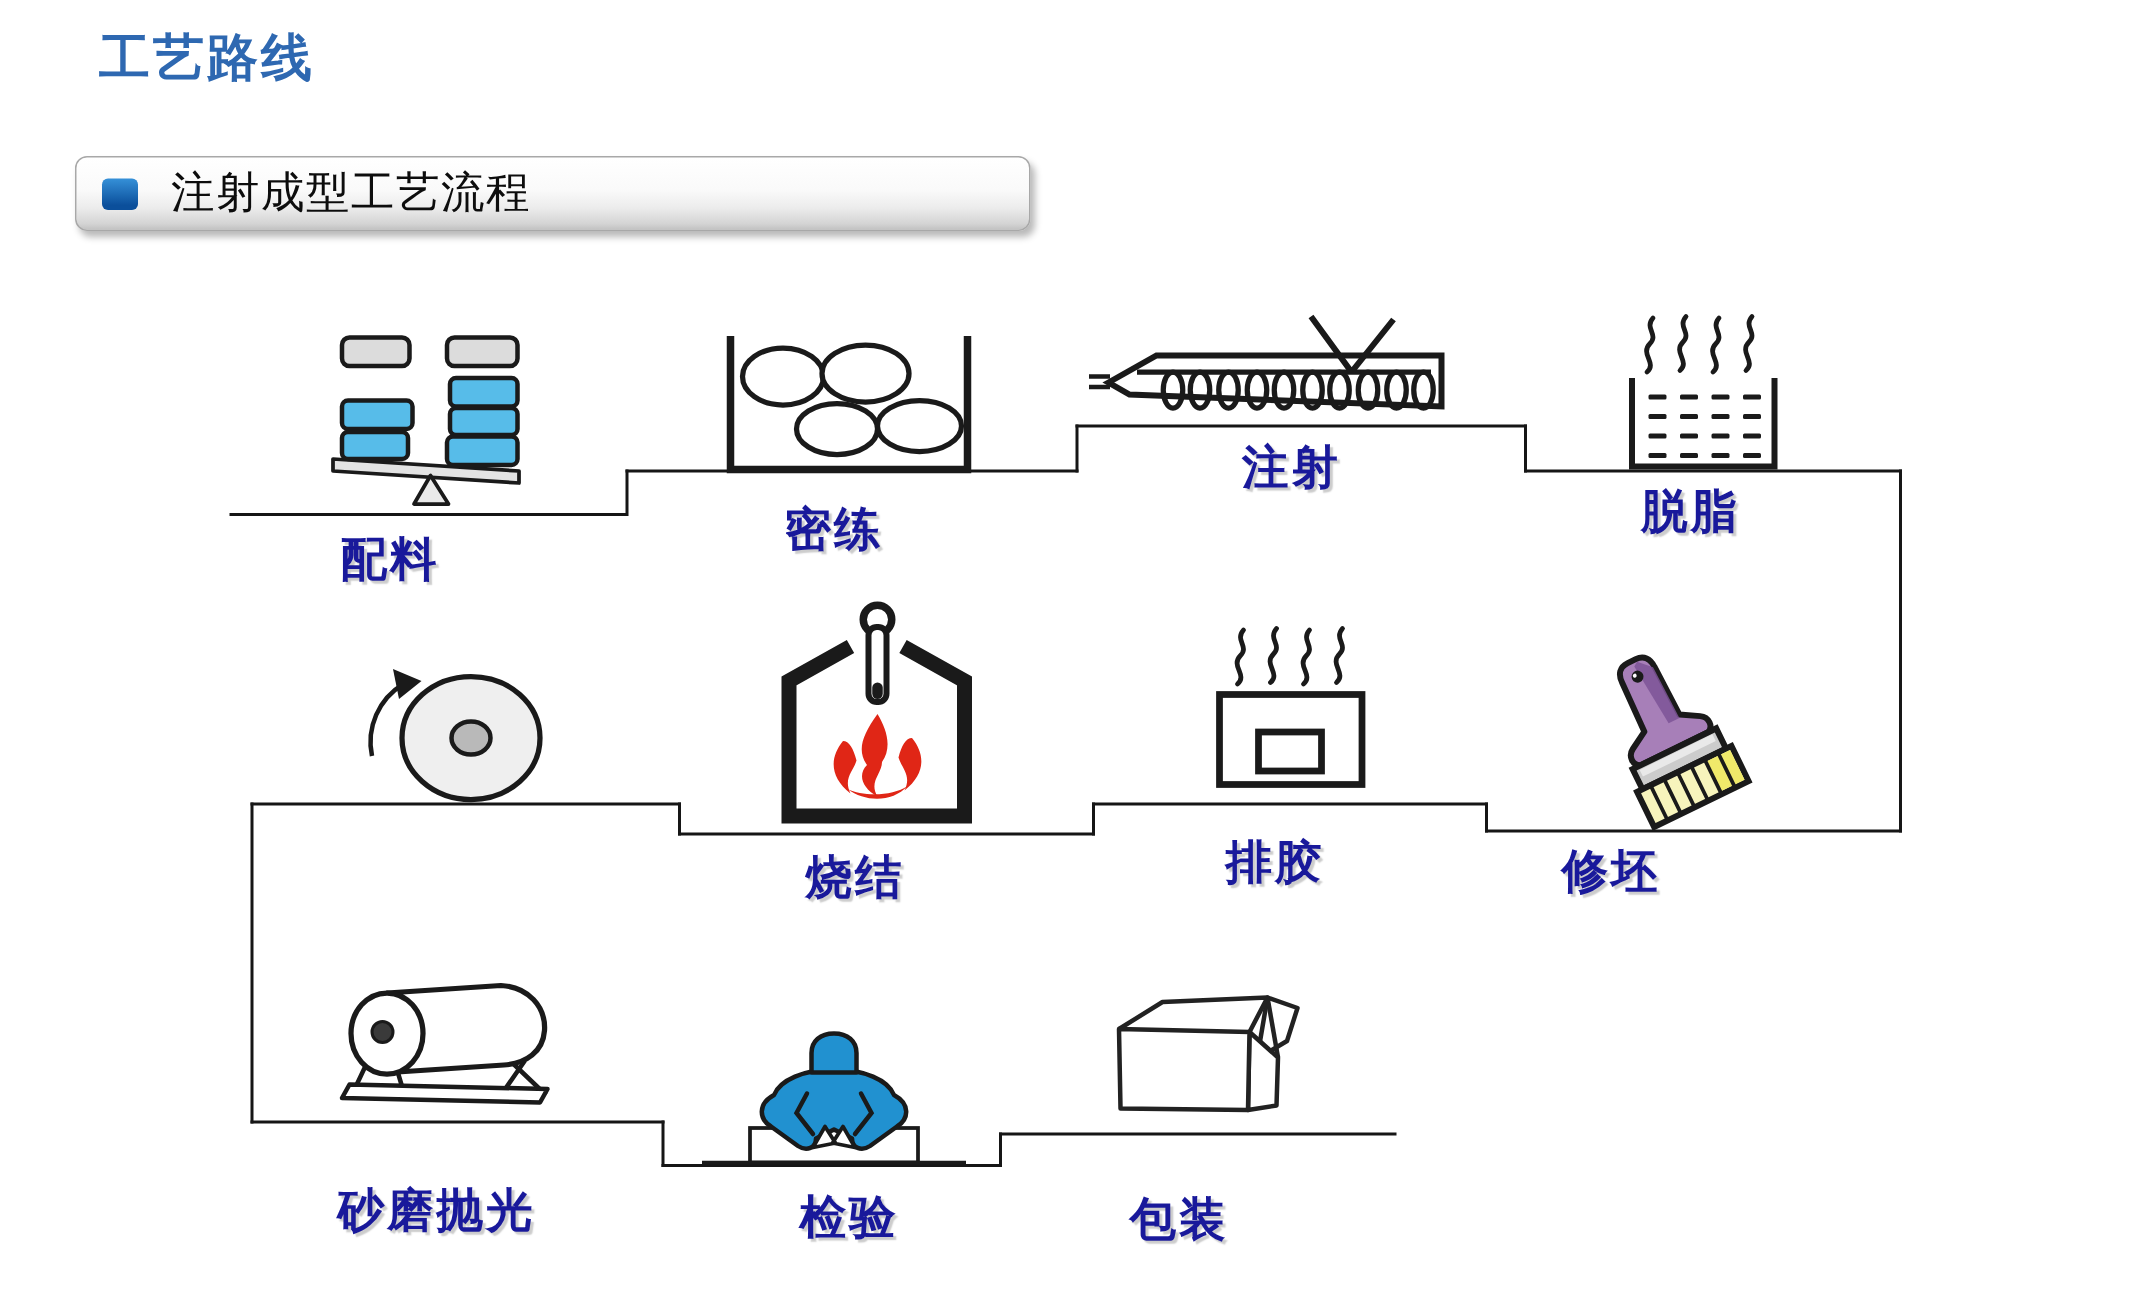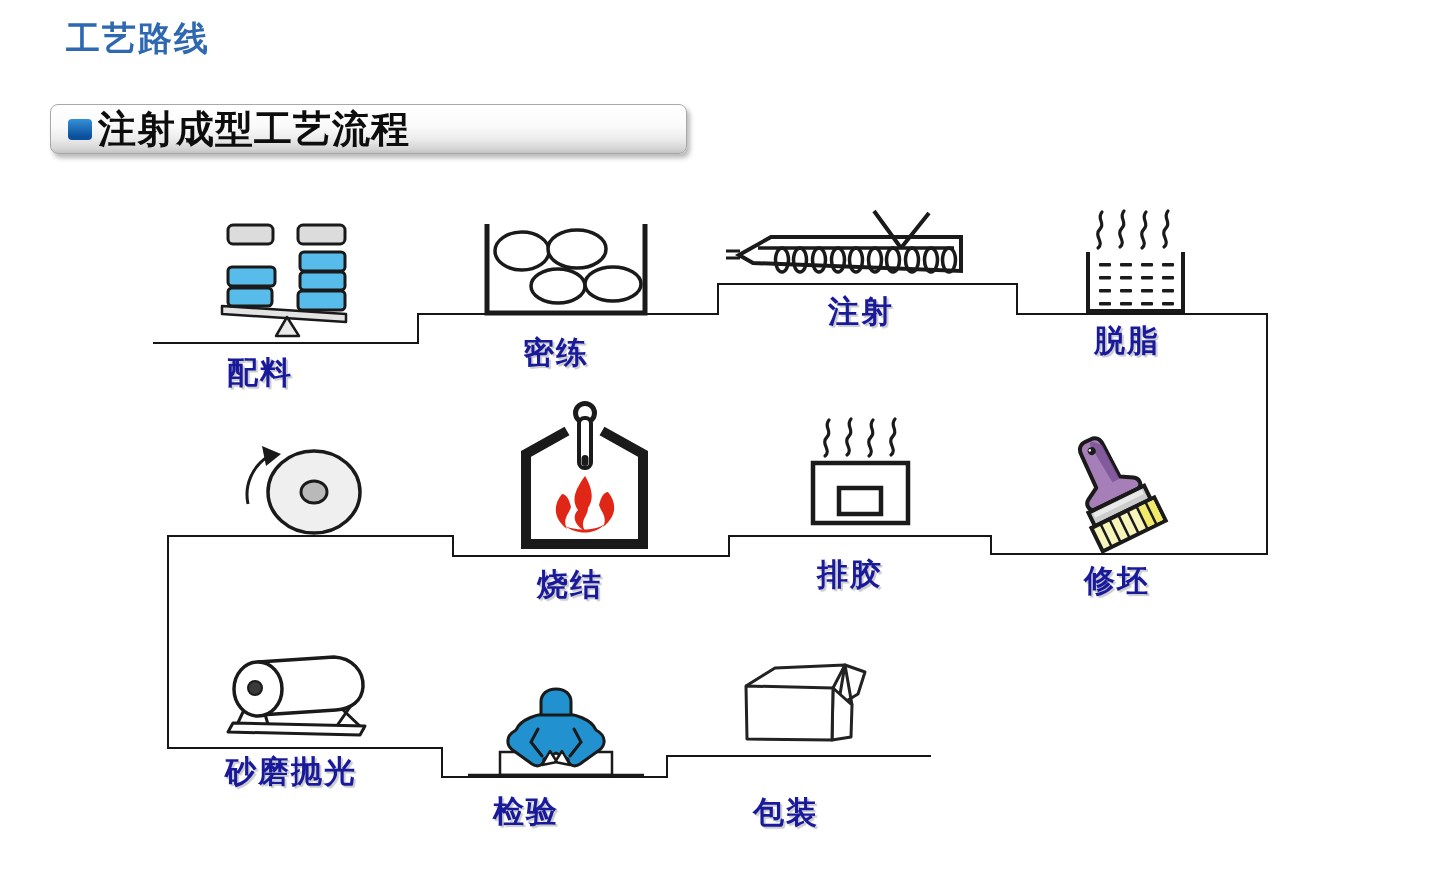--- a/index.html
+++ b/index.html
@@ -16,21 +16,21 @@
     border:1px solid #a8a8a8;border-radius:8px;
     background:linear-gradient(180deg,#ffffff 0%,#fafafa 45%,#ececec 70%,#d4d4d4 92%,#c2c2c2 100%);
     box-shadow:3px 4px 5px rgba(0,0,0,0.28);
     display:flex;align-items:center;
   }
   .section-bullet{
     width:24px;height:21px;border-radius:4px;margin-left:17px;flex:0 0 auto;
     background:linear-gradient(180deg,#3590d8 0%,#0b4f9b 85%);
   }
   .section-title{
-    font-size:38px;font-weight:bold;color:#0d0d0d;margin-left:6px;letter-spacing:1px;white-space:nowrap;
+    font-size:29px;font-weight:normal;color:#0d0d0d;margin-left:22px;letter-spacing:1px;white-space:nowrap;
   }
   .fl{position:absolute;background:#161616;}
   .step-label{
     position:absolute;transform:translateX(-50%);white-space:nowrap;
     font-size:31px;font-weight:bold;letter-spacing:2px;color:#19199B;
     text-shadow:2px 2px 1px #cccccc;
   }
   .icon{position:absolute;overflow:visible;}
 </style>
 </head>
@@ -175,41 +175,41 @@
       <path d="M58,6 L66,14 L67,52 L59,52 L55,8 Z" fill="#7C5396" opacity="0.85"></path>
       <circle cx="54" cy="15" r="4" fill="#1a1a1a"></circle>
       <circle cx="52.6" cy="13.6" r="1.3" fill="#ffffff"></circle>
       <rect x="24" y="69" width="62" height="15" fill="#CCCCCC" stroke="#1a1a1a" stroke-width="4"></rect>
       <rect x="28" y="71.5" width="54" height="5" fill="#E9E9E9"></rect>
       <rect x="20" y="84" width="70" height="26" fill="#F7F4BC" stroke="#1a1a1a" stroke-width="4"></rect>
       <rect x="70" y="86" width="18" height="22" fill="#F0E96A"></rect>
       <path d="M30,84 V110 M40,84 V110 M50,84 V110 M60,84 V110 M70,84 V110 M80,84 V110" stroke="#1a1a1a" stroke-width="2.5"></path>
     </g>
   </svg>
-  <div class="step-label" style="left:1117px;top:560px">修坯</div>
+  <div class="step-label" style="left:1074px;top:560px">修坯</div>
 
   <svg class="icon" style="left:222px;top:650px" width="160" height="98" viewBox="0 0 160 98">
     <path d="M30,43 L13,79 M37,44 L48,81" stroke="#1a1a1a" stroke-width="3" fill="none"></path>
     <path d="M120,59 L142,80 M128,57 L112,80" stroke="#1a1a1a" stroke-width="3" fill="none"></path>
     <polygon points="11,73 143,76 138,85 6,82" fill="#ffffff" stroke="#1a1a1a" stroke-width="3" stroke-linejoin="round"></polygon>
     <path d="M36,12 L112,7 C130,8 142,21 141,37 C140,51 129,59 114,60 L38,65 Z" fill="#ffffff" stroke="#1a1a1a" stroke-width="3.5" stroke-linejoin="round"></path>
     <ellipse cx="36" cy="39" rx="24" ry="27" fill="#ffffff" stroke="#1a1a1a" stroke-width="3.5"></ellipse>
     <circle cx="33" cy="38" r="7" fill="#3a3a3a" stroke="#1a1a1a" stroke-width="2"></circle>
   </svg>
-  <div class="step-label" style="left:291px;top:751px">砂磨抛光</div>
+  <div class="step-label" style="left:291px;top:786px">砂磨抛光</div>
 
   <svg class="icon" style="left:462px;top:682px" width="190" height="98" viewBox="0 0 190 98">
     <rect x="38" y="70" width="112" height="23" fill="#ffffff" stroke="#1a1a1a" stroke-width="2.5"></rect>
     <path d="M6,93 H182" stroke="#1a1a1a" stroke-width="2.5"></path>
     <path d="M94,31 C74,31 58,38 54,48 C43,54 44,64 52,69 L70,82 C76,86 82,83 82,77 L94,71 L106,77 C106,83 112,86 118,82 L136,69 C144,64 145,54 134,48 C130,38 114,31 94,31 Z" fill="#2191D0" stroke="#1a1a1a" stroke-width="3" stroke-linejoin="round"></path>
     <path d="M94,7 C85,7 79,12 79,20 V33 H109 V20 C109,12 103,7 94,7 Z" fill="#2191D0" stroke="#1a1a1a" stroke-width="3" stroke-linejoin="round"></path>
     <path d="M76,47 L69,60 L80,74 M112,47 L119,60 L108,74" fill="none" stroke="#1a1a1a" stroke-width="3" stroke-linecap="round"></path>
     <path d="M80,83 L88,69 L95,80 Z M93,80 L100,69 L108,83 Z" fill="#ffffff" stroke="#1a1a1a" stroke-width="2.5" stroke-linejoin="round"></path>
   </svg>
-  <div class="step-label" style="left:526px;top:791px">检验</div>
+  <div class="step-label" style="left:566px;top:791px">检验</div>
 
   <svg class="icon" style="left:738px;top:660px" width="140" height="112" viewBox="0 0 140 112">
     <g stroke="#222222" stroke-width="3" stroke-linejoin="round">
       <polygon points="107,5 127,12 120,34 100,46" fill="#ffffff"></polygon>
       <path d="M107,5 L114,45" fill="none"></path>
       <polyline points="8,26 37,8 107,5 95,28" fill="#ffffff"></polyline>
       <polyline points="8,26 80,57 95,28" fill="none"></polyline>
       <polygon points="95,28 114,45 113,77 94,80" fill="#ffffff"></polygon>
       <polygon points="8,26 95,28 94,80 9,79" fill="#ffffff"></polygon>
     </g>

